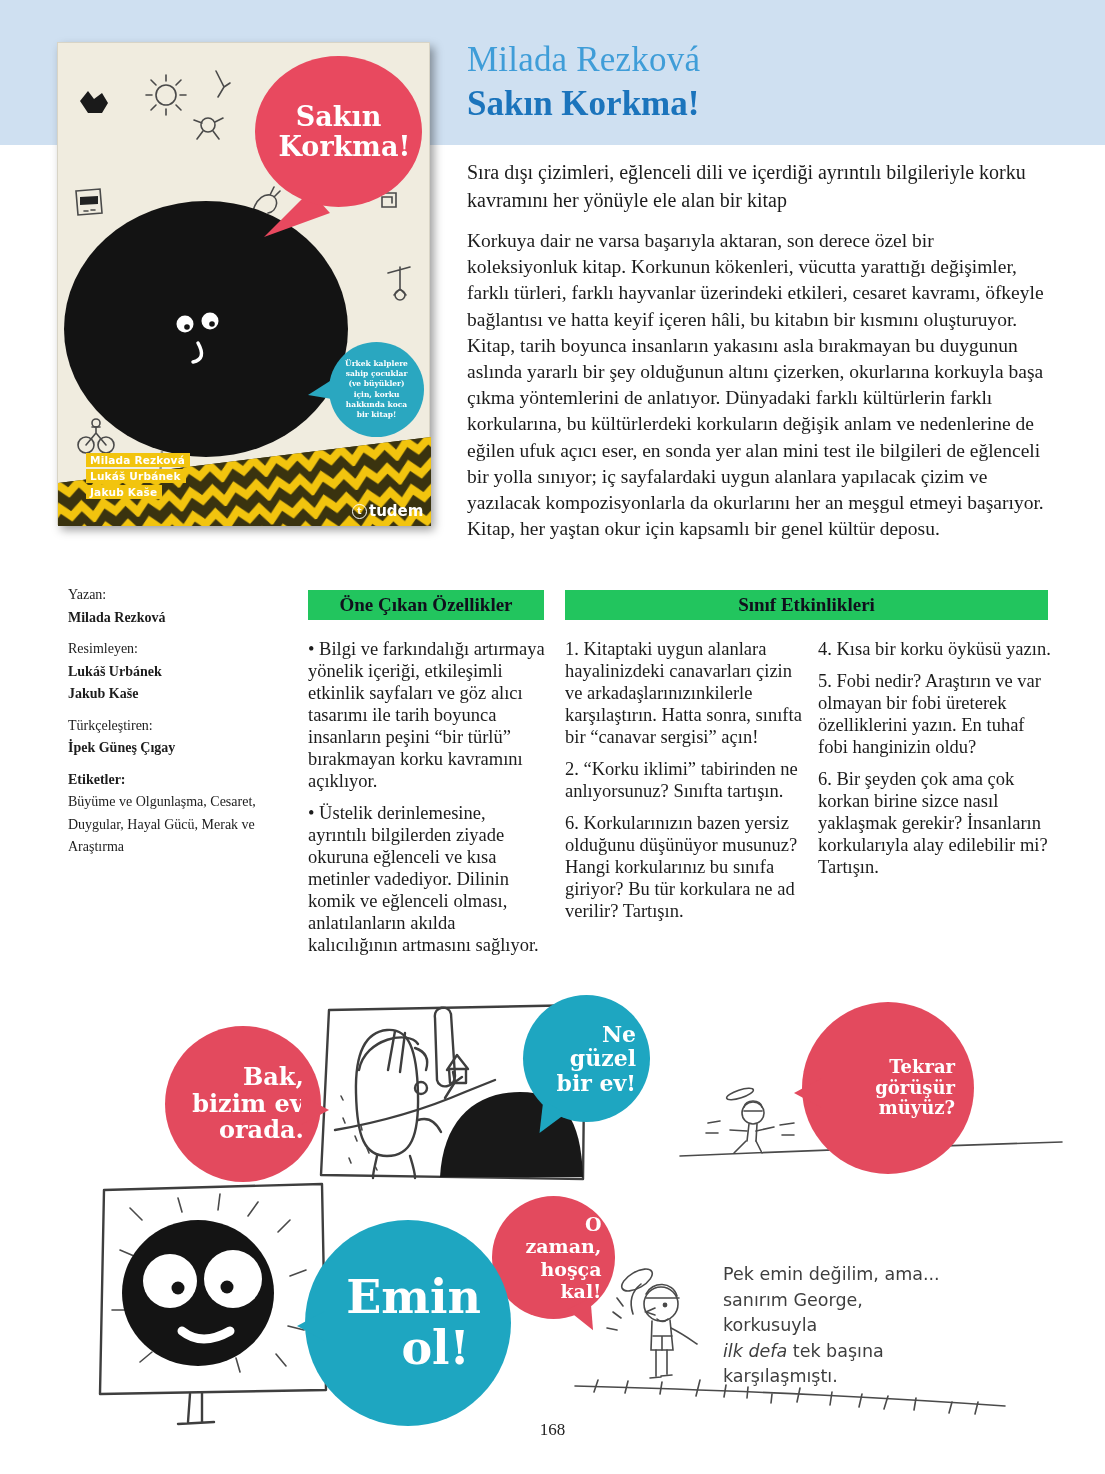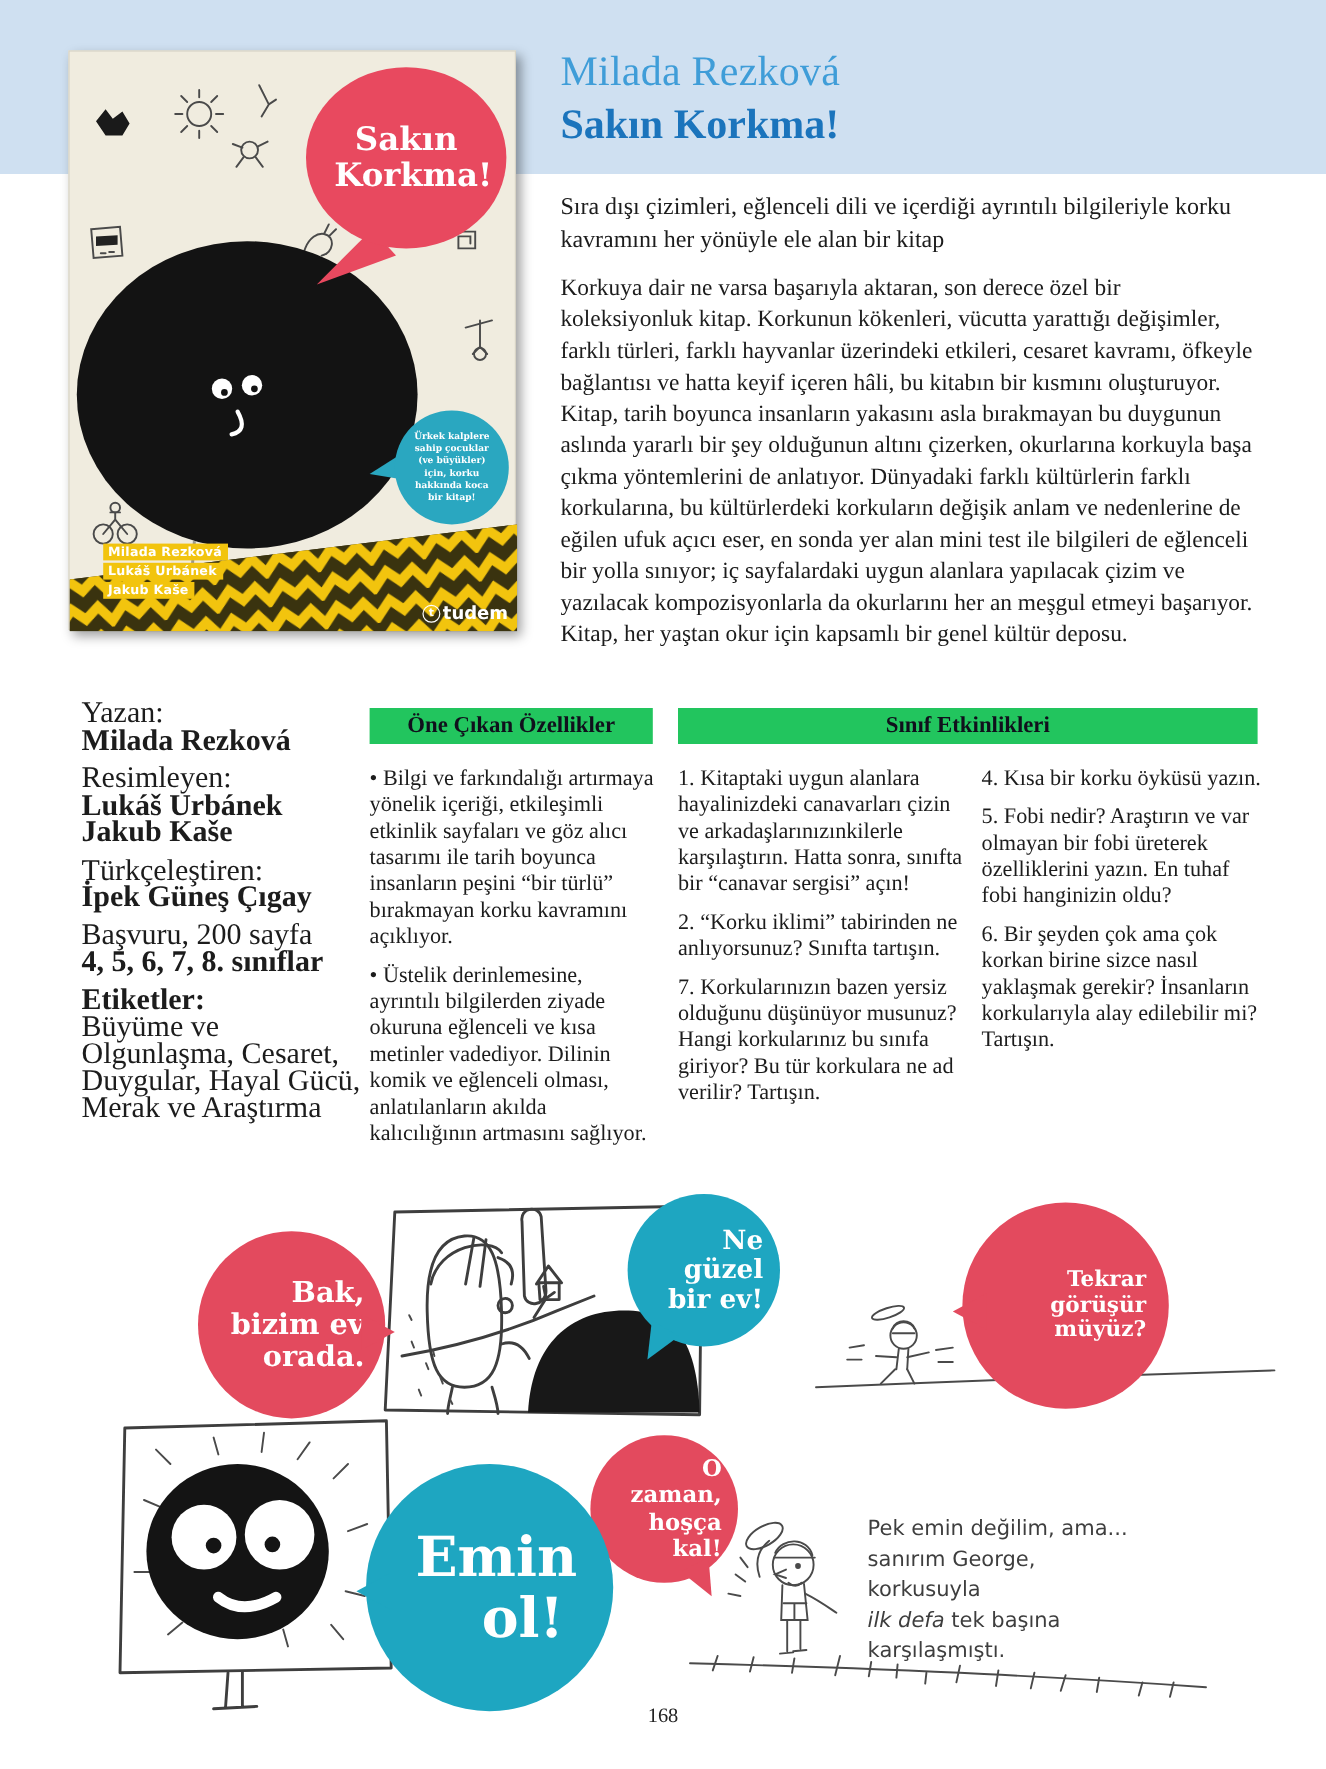--- a/index.html
+++ b/index.html
@@ -30,21 +30,21 @@
   .cover-mini .inner{width:72px;}
   .cover-credits{left:28px;top:410px;display:flex;flex-direction:column;align-items:flex-start;gap:2px;}
   .cover-credits span{background:#f2c40e;color:#fff;font-family:"DejaVu Sans","Liberation Sans",sans-serif;
         font-weight:bold;font-size:10.5px;padding:1px 5px 1px 4px;letter-spacing:.2px;}
   .cover-logo{left:294px;top:459px;color:#fff;font-family:"DejaVu Sans","Liberation Sans",sans-serif;
         font-weight:bold;font-size:15px;display:flex;align-items:center;gap:2px;}
   .cover-logo .tmark{display:inline-block;width:13px;height:13px;border:1.5px solid #fff;border-radius:50%;
         font-size:9px;line-height:13px;text-align:center;}
 
   
-  .info-col{left:68px;top:584px;width:238px;font-size:25px;line-height:22.5px;}
+  .info-col{left:68px;top:584px;width:238px;font-size:14px;line-height:22.5px;}
   .info-group{margin-bottom:9px;}
   .b{font-weight:bold;}
 
   
   .bar{background:#22c55e;height:30px;display:flex;align-items:center;justify-content:center;
        font-weight:bold;font-size:19px;color:#10101c;}
   .bar-features{left:308px;top:590px;width:236px;}
   .bar-activities{left:565px;top:590px;width:483px;}
 
   .feat-body{left:308px;top:638px;width:238px;font-size:18.5px;line-height:22px;}
@@ -180,40 +180,36 @@
   <div class="info-group">
     <div>Resimleyen:</div>
     <div class="b">Lukáš Urbánek</div>
     <div class="b">Jakub Kaše</div>
   </div>
   <div class="info-group">
     <div>Türkçeleştiren:</div>
     <div class="b">İpek Güneş Çıgay</div>
   </div>
   <div class="info-group">
-    <div>Başvuru, 200 sayfa</div>
-    <div class="b">4, 5, 6, 7, 8. sınıflar</div>
-  </div>
-  <div class="info-group">
     <div class="b">Etiketler:</div>
     <div>Büyüme ve Olgunlaşma, Cesaret, Duygular, Hayal Gücü, Merak ve Araştırma</div>
   </div>
 </div>
 
 <div class="abs bar bar-features">Öne Çıkan Özellikler</div>
 <div class="abs feat-body">
   <p>• Bilgi ve farkındalığı artırmaya yönelik içeriği, etkileşimli etkinlik sayfaları ve göz alıcı tasarımı ile tarih boyunca insanların peşini “bir türlü” bırakmayan korku kavramını açıklıyor.</p>
   <p>• Üstelik derinlemesine, ayrıntılı bilgilerden ziyade okuruna eğlenceli ve kısa metinler vadediyor. Dilinin komik ve eğlenceli olması, anlatılanların akılda kalıcılığının artmasını sağlıyor.</p>
 </div>
 
 <div class="abs bar bar-activities">Sınıf Etkinlikleri</div>
 <div class="abs act-col1">
   <p>1. Kitaptaki uygun alanlara hayalinizdeki canavarları çizin ve arkadaşlarınızınkilerle karşılaştırın. Hatta sonra, sınıfta bir “canavar sergisi” açın!</p>
   <p>2. “Korku iklimi” tabirinden ne anlıyorsunuz? Sınıfta tartışın.</p>
-  <p>7. Korkularınızın bazen yersiz olduğunu düşünüyor musunuz? Hangi korkularınız bu sınıfa giriyor? Bu tür korkulara ne ad verilir? Tartışın.</p>
+  <p>6. Korkularınızın bazen yersiz olduğunu düşünüyor musunuz? Hangi korkularınız bu sınıfa giriyor? Bu tür korkulara ne ad verilir? Tartışın.</p>
 </div>
 <div class="abs act-col2">
   <p>4. Kısa bir korku öyküsü yazın.</p>
   <p>5. Fobi nedir? Araştırın ve var olmayan bir fobi üreterek özelliklerini yazın. En tuhaf fobi hanginizin oldu?</p>
   <p>6. Bir şeyden çok ama çok korkan birine sizce nasıl yaklaşmak gerekir? İnsanların korkularıyla alay edilebilir mi? Tartışın.</p>
 </div>
 
 <svg class="layer" style="left:0;top:990px" width="1105" height="470" viewBox="0 0 1105 470">
   <g class="sketch-thin">
     <path d="M680,166 Q870,158 1062,152"></path>

